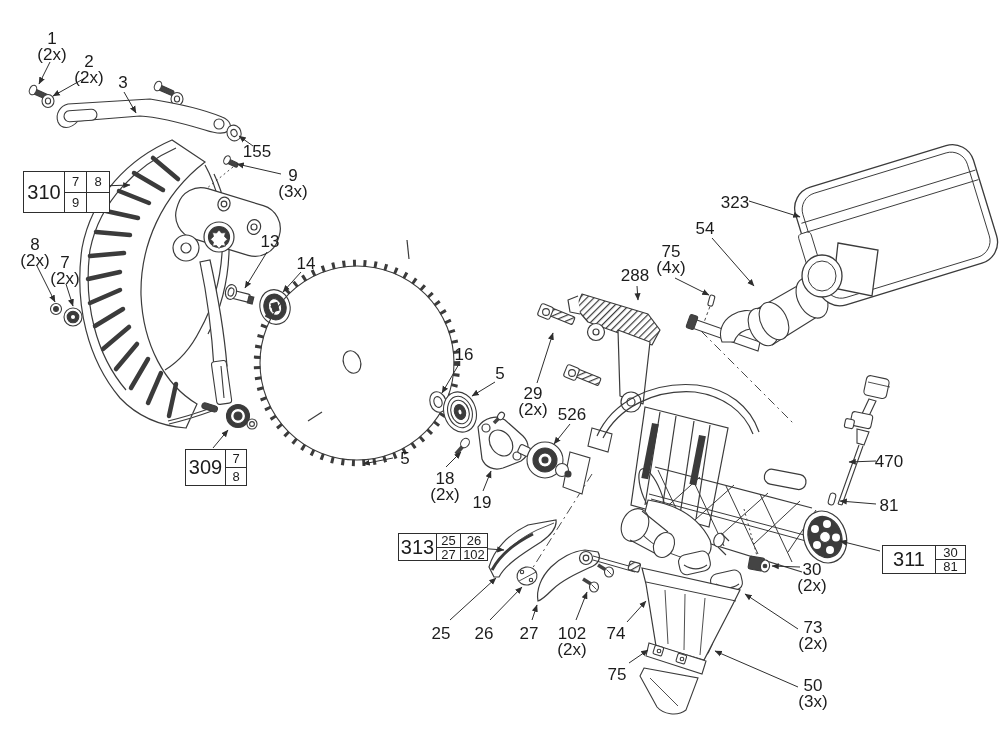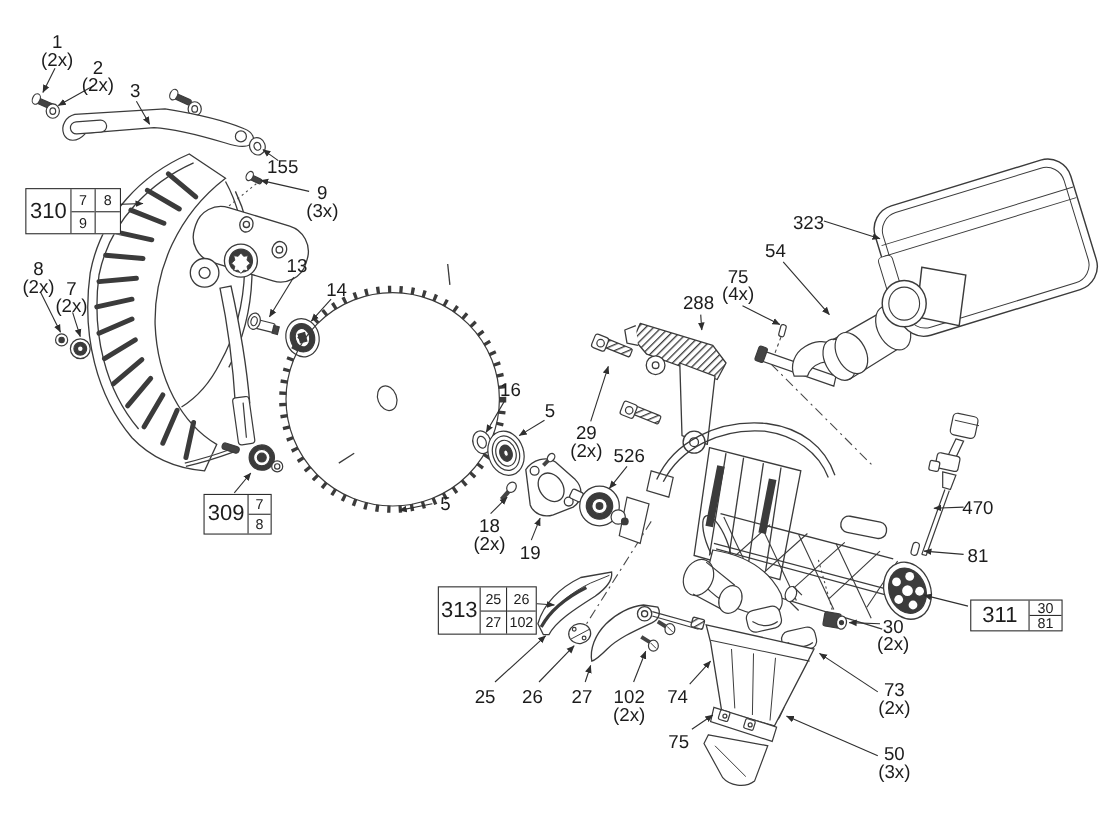--- a/index.html
+++ b/index.html
@@ -457,21 +457,21 @@
   </div>
 
   <div class="refbox" style="left:882px;top:545px;height:29px">
     <span class="big" style="width:46px">311</span>
     <span class="col" style="width:29px">
       <span class="cell">30</span>
       <span class="cell">81</span>
     </span>
   </div>
 
-  <div class="refbox" style="left:398px;top:533px;height:44px">
+  <div class="refbox" style="left:398px;top:533px;height:28px">
     <span class="big" style="width:31px">313</span>
     <span class="col" style="width:23px">
       <span class="cell">25</span>
       <span class="cell">27</span>
     </span>
     <span class="col" style="width:26px">
       <span class="cell">26</span>
       <span class="cell">102</span>
     </span>
   </div>

